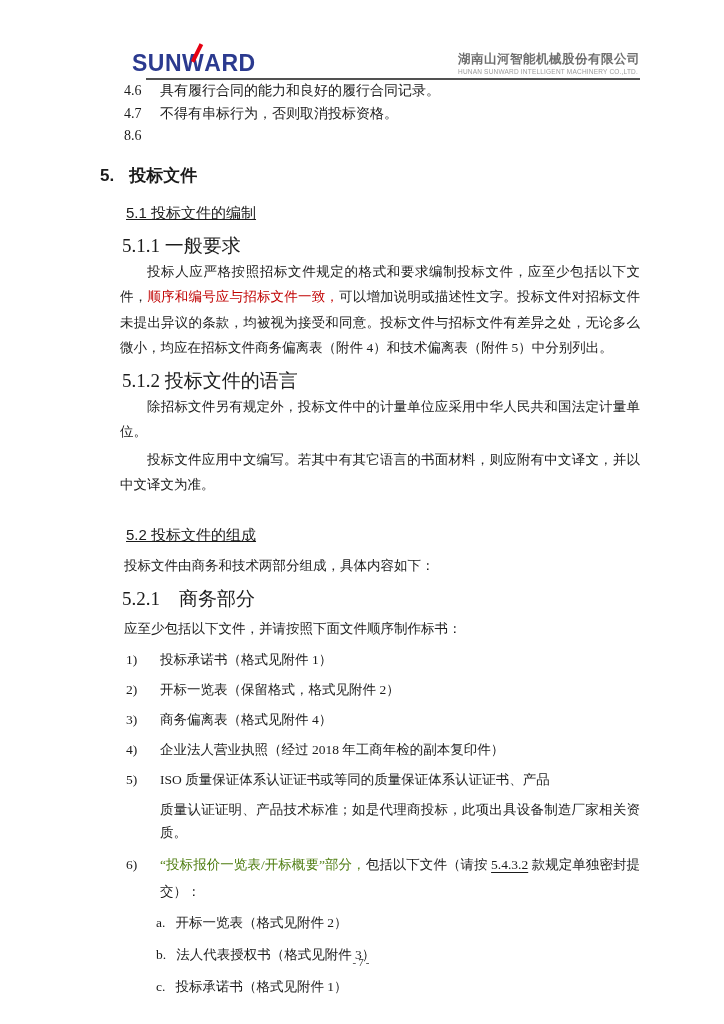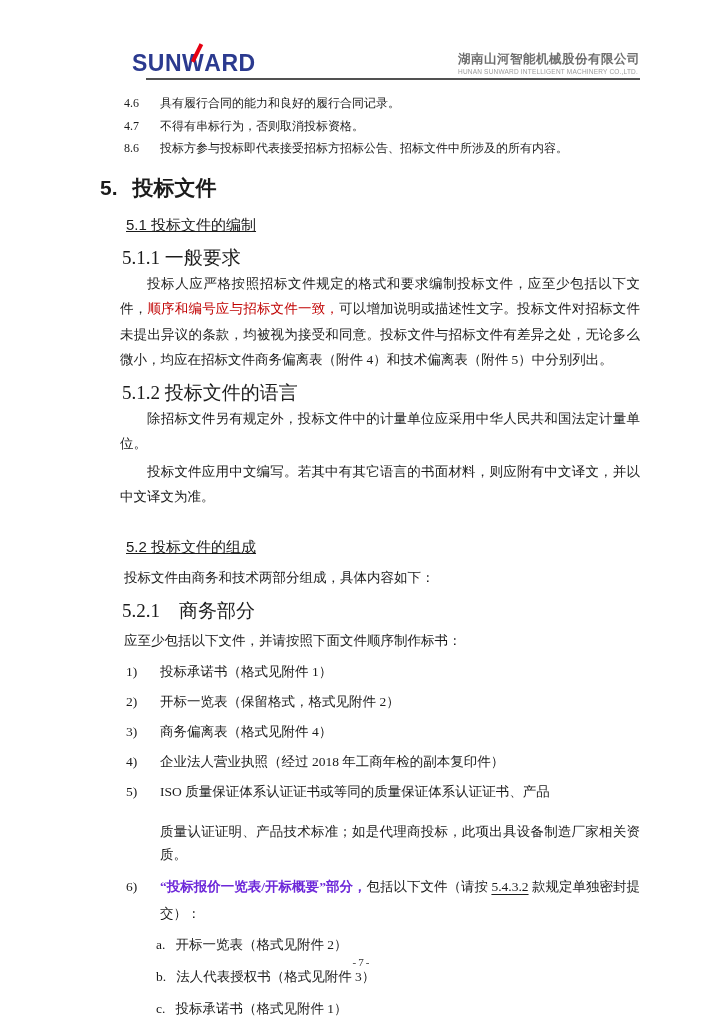--- a/index.html
+++ b/index.html
@@ -21,45 +21,45 @@
   .logo .logo-w::after {
     content:""; position:absolute; top:-9px; right:5px;
     width:4px; height:20px; background:#e60012; transform:rotate(26deg);
   }
   .company { text-align:left; font-family:"Liberation Sans","DejaVu Sans",sans-serif; }
   .company-cn { font-size:12.5px; font-weight:bold; color:#6e6e6e; letter-spacing:0.5px; line-height:1.2; }
   .company-en { font-size:6.5px; color:#9a9a9a; letter-spacing:0.2px; margin-top:1px; line-height:1.1; }
   .header-rule { height:2px; background:#515151; margin:3px 0 0 26px; }
 
   
-  .clause4 { margin-top:12px; font-size:12px; }
+  .clause4 { font-size:14px; }
   .c4row { display:flex; line-height:22.5px; margin-left:4px; }
   .c4num { flex:0 0 36px; }
 
   
-  .h5 { margin:16px 0 0 -20px; font-size:21px; font-weight:bold;
+  .h5 { margin:16px 0 0 -20px; font-size:17px; font-weight:bold;
         font-family:"Liberation Sans","DejaVu Sans",sans-serif; line-height:24px; }
   .h5 .h5num { margin-right:15px; }
   .hmid { margin:14px 0 0 6px; font-size:15px; font-weight:500;
           font-family:"Liberation Sans","DejaVu Sans",sans-serif; line-height:22px;text-decoration:underline; }
   .hsub { margin:12px 0 0 2px; font-size:19px; line-height:19px; }
 
   
   .para { margin-top:4px; text-indent:2em; text-align:justify; line-height:25.5px; font-size:13.5px; }
   .red { color:#c00000; }
   .h52gap { margin-top:26px; }
   .plain { margin:9px 0 0 4px; font-size:13.5px; line-height:22px; }
 
   
   .li { display:flex; margin:7px 0 0 6px; line-height:23px; font-size:13.5px; }
   .li-num { flex:0 0 22px; margin-right:12px; }
   .li-text { flex:1; text-align:justify; }
-  .li5-line2 { margin-top:17px; }
+  .li5-line2 { margin-top:7px; }
   .li6 { line-height:27px; }
-  .red6 { color:#6d28d9; font-weight:bold; }
+  .red6 { color:#4d7c0f; font-weight:normal; }
   .ref-underline { text-decoration:underline; text-underline-offset:3px; }
 
   
   .sub { display:flex; margin:9px 0 0 36px; line-height:23px; font-size:13.5px; }
   .sub-num { margin-right:10px; }
 
   
   .footer-page {
     position:absolute; bottom:56px; left:0; right:0;
     text-align:center; font-size:11px; letter-spacing:2px; color:#333333;
@@ -85,21 +85,20 @@
     <div class="c4row">
       <span class="c4num">4.6</span>
       <span>具有履行合同的能力和良好的履行合同记录。</span>
     </div>
     <div class="c4row">
       <span class="c4num">4.7</span>
       <span>不得有串标行为，否则取消投标资格。</span>
     </div>
     <div class="c4row">
       <span class="c4num">8.6</span>
-      <span>投标方参与投标即代表接受招标方招标公告、招标文件中所涉及的所有内容。</span>
     </div>
   </div>
 
   <div class="h5">
     <span class="h5num">5.</span><span>投标文件</span>
   </div>
 
   <div class="hmid">5.1 投标文件的编制</div>
 
   <div class="hsub">5.1.1 一般要求</div>

